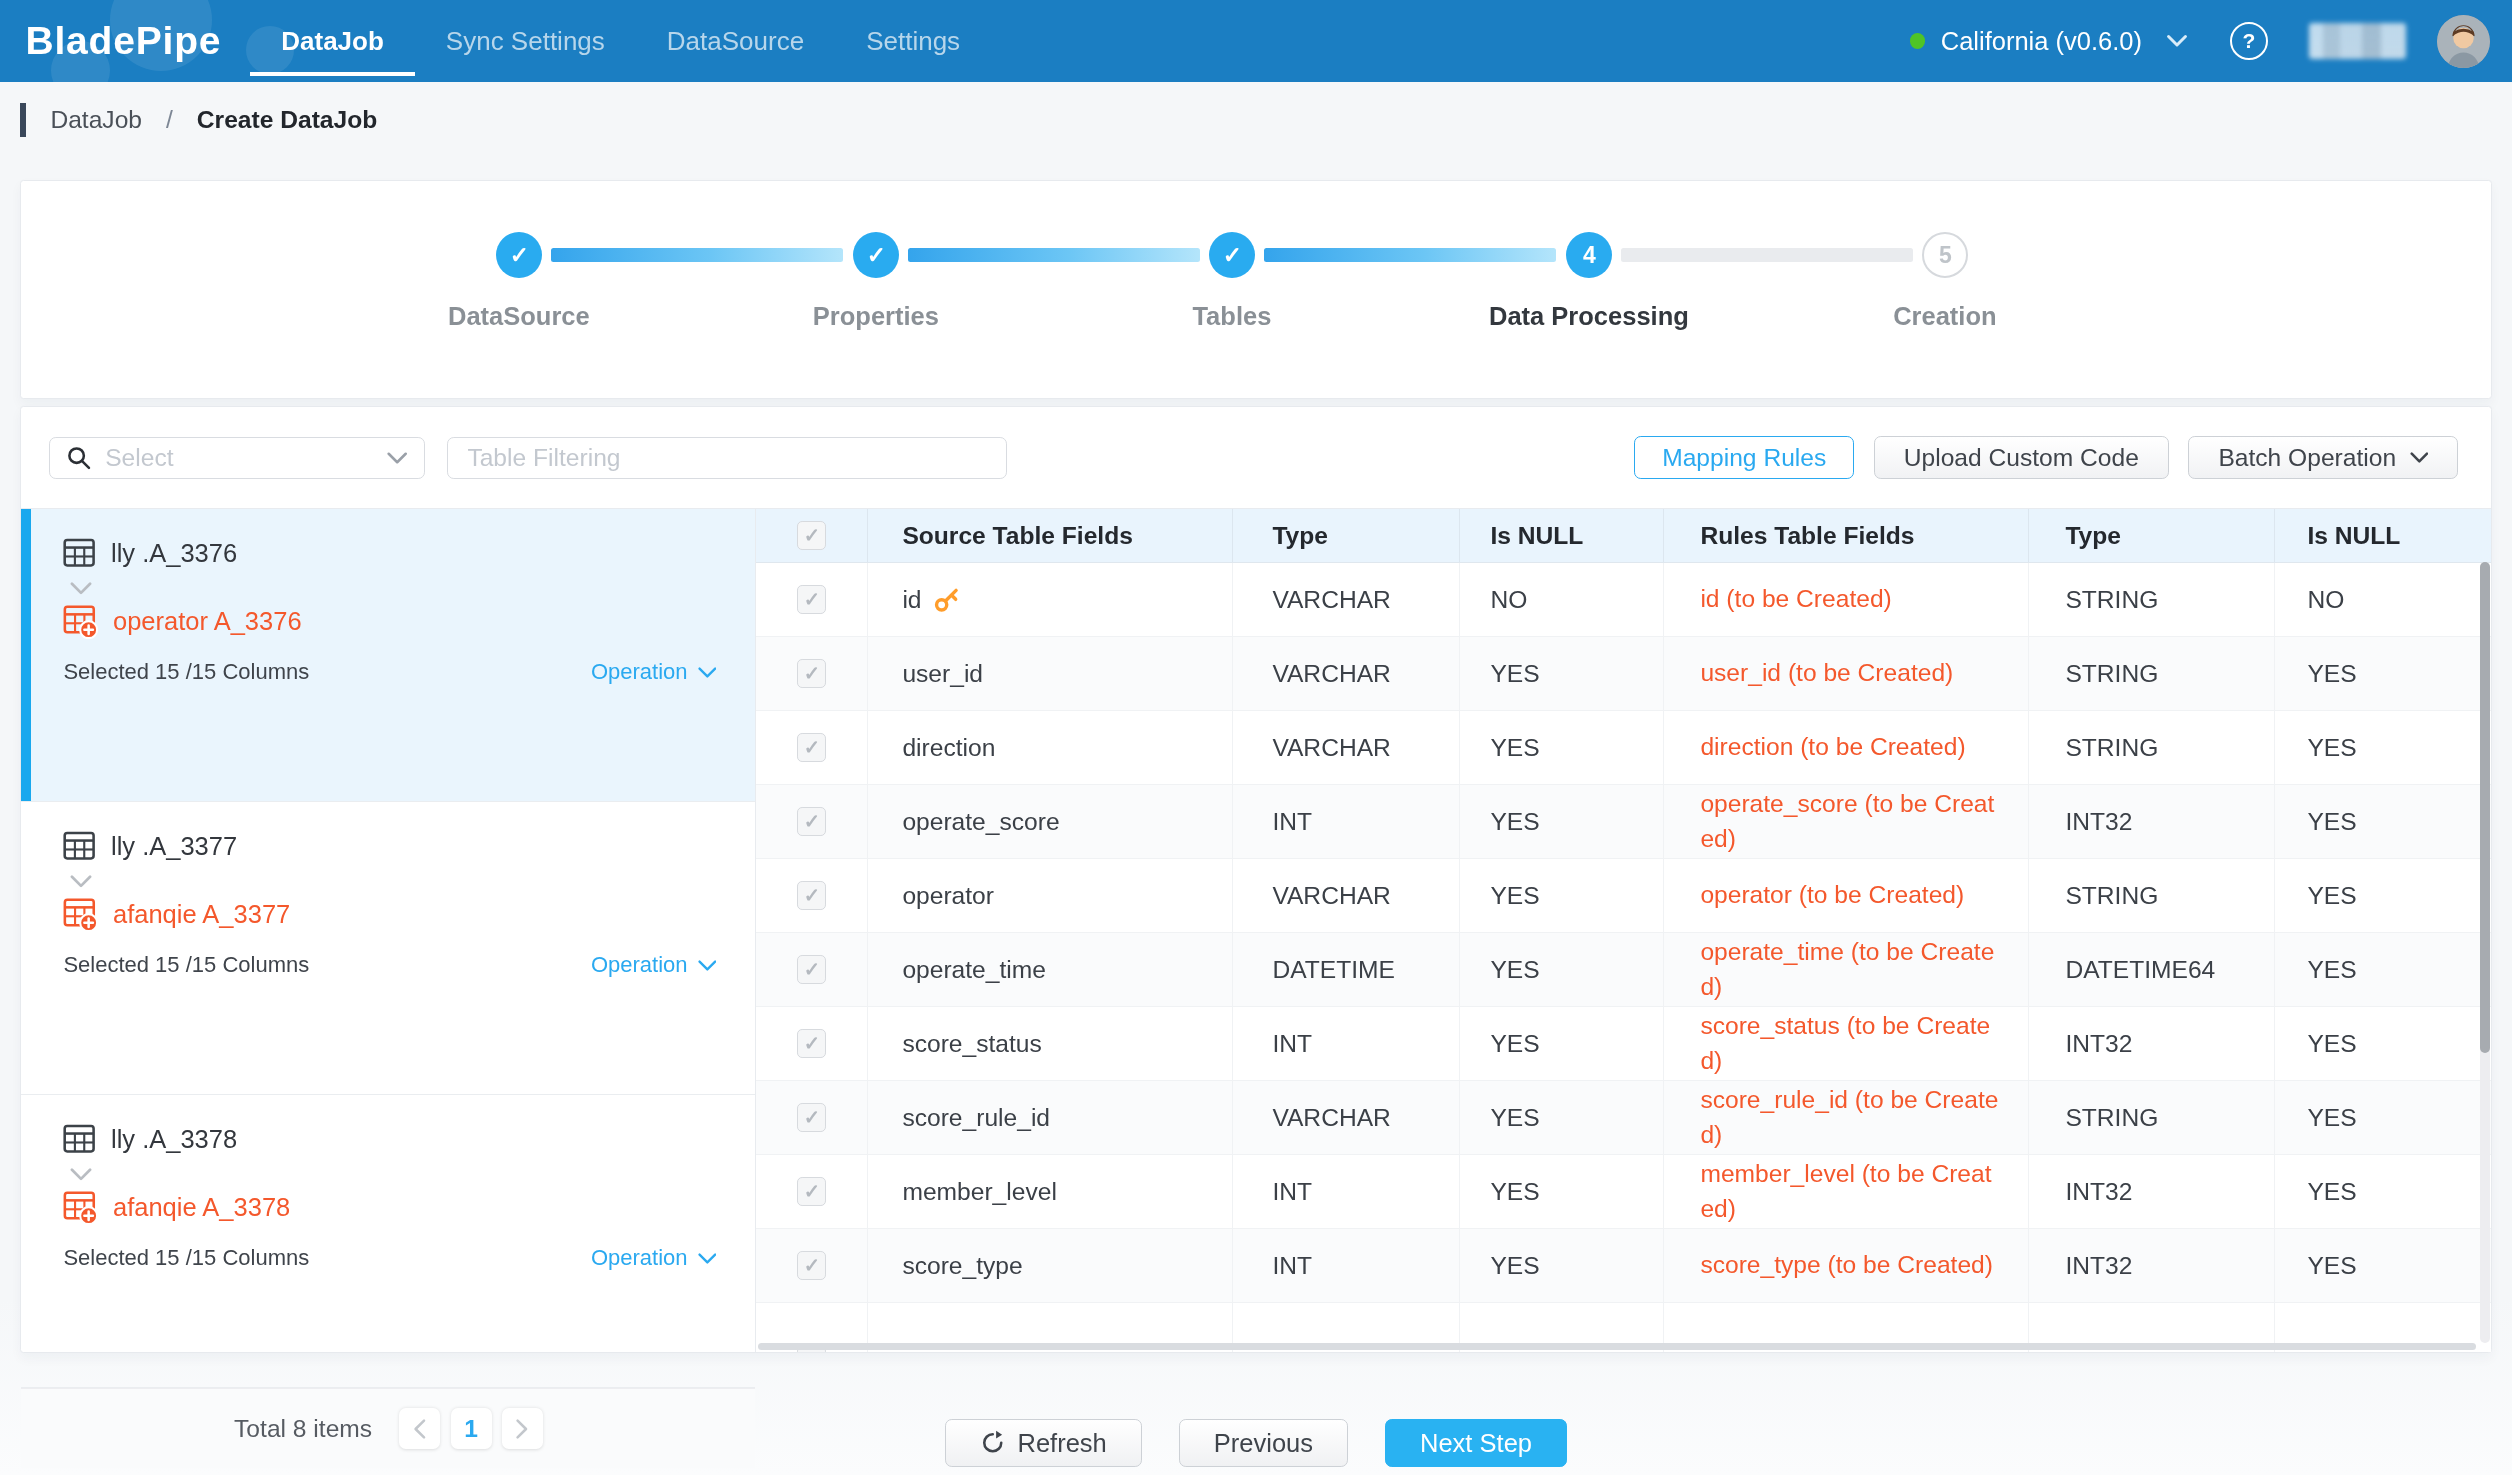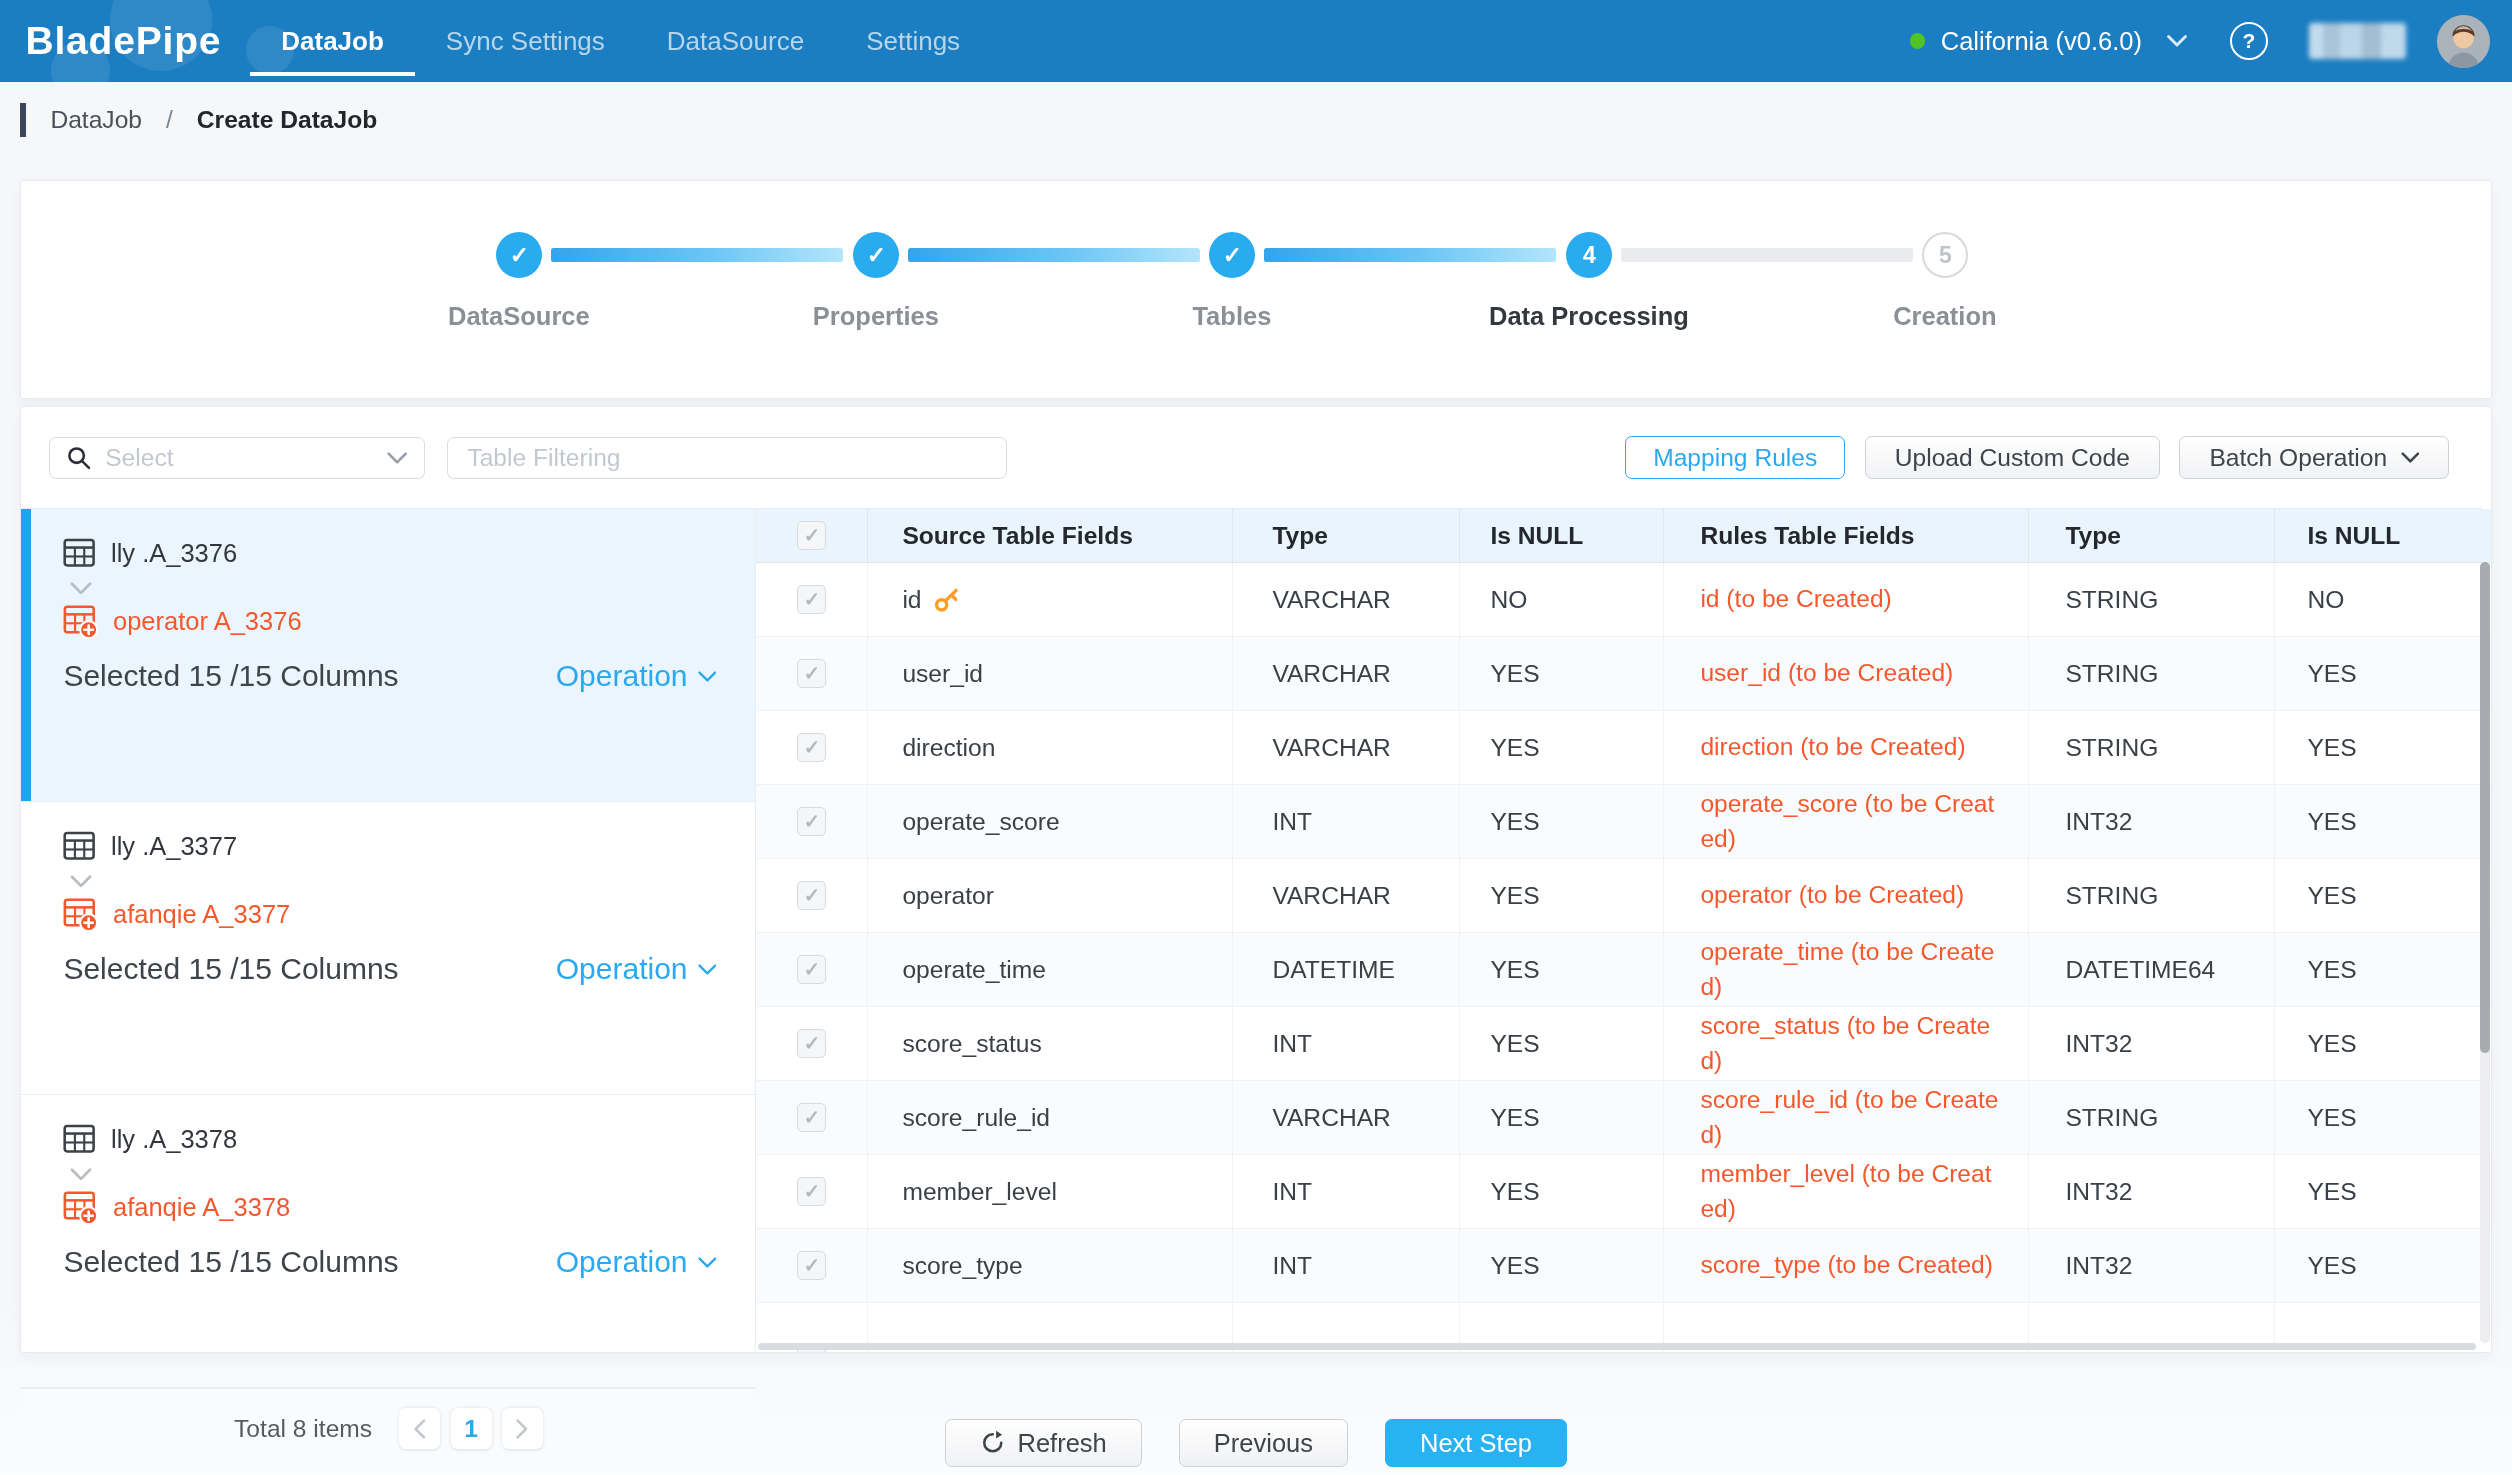--- a/index.html
+++ b/index.html
@@ -47,21 +47,21 @@
                justify-content:center;font-size:23px;font-weight:bold;box-sizing:border-box;}
   .step-circle.done,.step-circle.active{background:#29abf0;color:#fff;}
   .step-circle.pending{background:#fff;border:2.5px solid #d6d9dd;color:#bfc4c9;}
   .step-bar{position:absolute;top:67px;height:14.4px;border-radius:2.5px;}
   .step-bar.done{background:linear-gradient(90deg,#34a4ec 0%,#6cc6f5 55%,#b4e5fb 100%);}
   .step-bar.pending{background:#e9ebee;}
   .step-label{position:absolute;top:121px;width:339px;text-align:center;font-size:25.5px;font-weight:bold;color:#8a9096;}
   .step-label.current{color:#33383e;}
 
   
-  .toolbar{position:absolute;top:0;left:0;right:9px;height:102px;border-bottom:0.8px solid #e8ebef;
+  .toolbar{position:absolute;top:0;left:0;right:0;height:102px;border-bottom:0.8px solid #e8ebef;
            display:flex;align-items:center;padding:0 33px 0 28px;box-sizing:border-box;}
   .select-box,.filter-box{height:42px;border:1.7px solid #d9dce1;border-radius:6.8px;background:#fff;
            display:flex;align-items:center;box-sizing:border-box;position:relative;}
   .select-box{width:376px;padding:0 17px 0 15.3px;cursor:pointer;}
   .filter-box{width:560px;margin-left:22px;padding:0 17px;}
   .select-box input,.filter-box input{border:none;outline:none;font-size:24.6px;color:#333;width:100%;
            background:transparent;font-family:"Liberation Sans",sans-serif;}
   .select-box input::placeholder,.filter-box input::placeholder{color:#c3c8cf;}
   .select-box .sicon{margin-right:12px;display:flex;}
   .toolbar-buttons{margin-left:auto;display:flex;gap:19.5px;}
@@ -74,21 +74,21 @@
   
   .content{position:absolute;top:102px;left:0;right:0;bottom:0;display:flex;}
   .left-panel{width:735px;flex:0 0 735px;border-right:0.8px solid #e8ebef;display:flex;flex-direction:column;box-sizing:border-box;}
   .tl-item{height:293px;flex:0 0 239px;border-bottom:0.8px solid #eaedf0;position:relative;
            padding:29px 39px 12px 42px;box-sizing:border-box;cursor:pointer;}
   .tl-item.active{background:#eaf5fd;}
   .tl-item.active::before{content:"";position:absolute;left:0;top:0;bottom:0;width:9.3px;background:#19a8ee;}
   .tl-source{display:flex;align-items:center;gap:13.6px;font-size:25.5px;color:#33373d;}
   .tl-chevron{margin:10.2px 0 6.8px 6.8px;height:18.7px;display:flex;align-items:center;cursor:pointer;}
   .tl-target{display:flex;align-items:center;gap:13.6px;font-size:25.5px;color:#f4582c;}
-  .tl-meta{display:flex;justify-content:space-between;align-items:center;margin-top:20.4px;font-size:30px;color:#3f444b;}
+  .tl-meta{display:flex;justify-content:space-between;align-items:center;margin-top:20.4px;font-size:22px;color:#3f444b;}
   .op-link{color:#2aa9f0;display:flex;align-items:center;gap:10.2px;cursor:pointer;}
   .panel-filler{flex:1;}
   .panel-footer{height:79px;flex:0 0 79px;background:#fafbfc;border-top:0.8px solid #ededf0;display:flex;
                 align-items:center;justify-content:center;gap:10.2px;font-size:24.6px;color:#565b62;}
   .panel-footer .total{margin-right:17px;}
   .page-btn{width:41px;height:41px;background:#fff;border-radius:6.8px;box-shadow:0 0.8px 3.4px rgba(0,0,0,0.12);
             display:flex;align-items:center;justify-content:center;cursor:pointer;color:#c3c7cc;}
   .page-btn.current{color:#2aa9f0;font-weight:bold;font-size:24.6px;}
 
   

